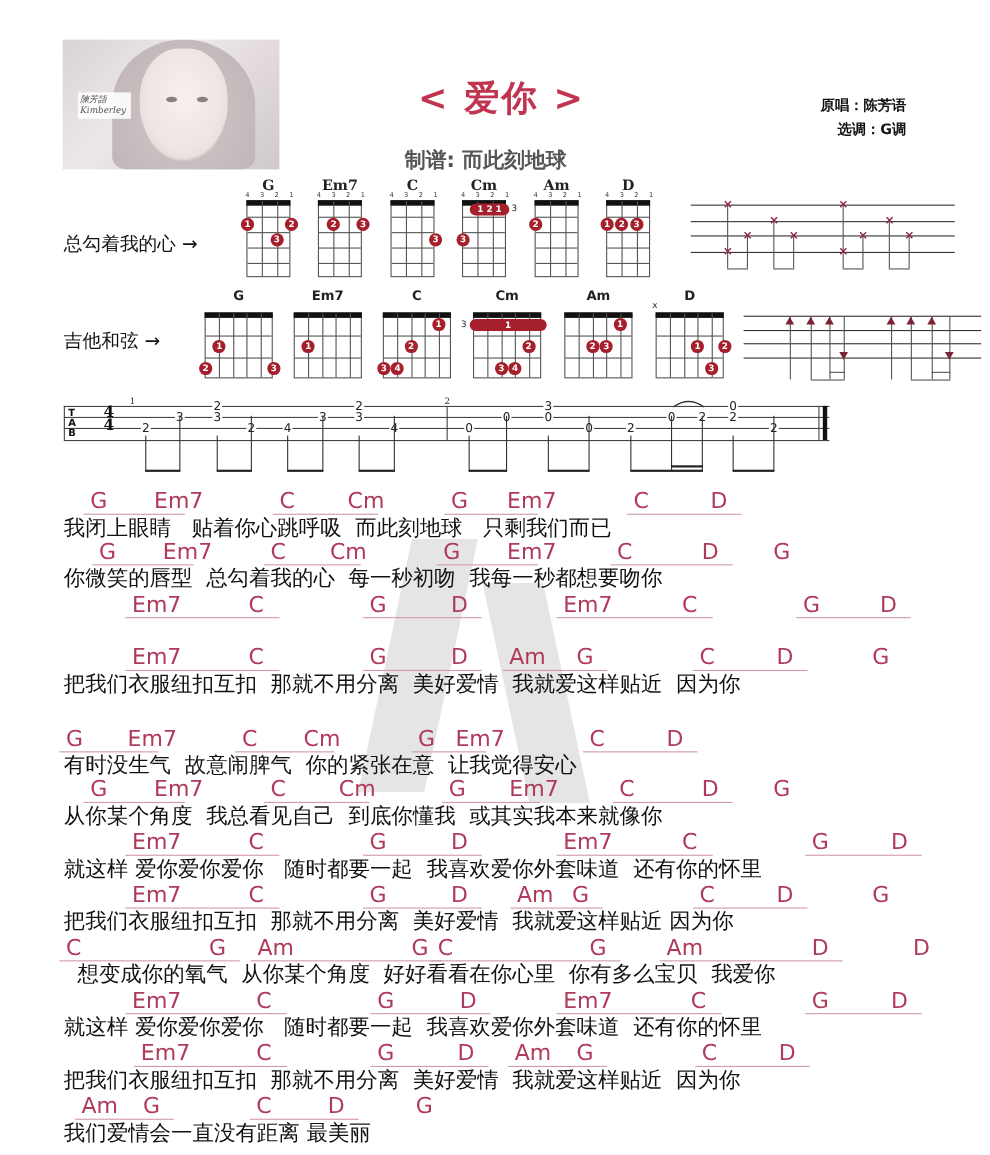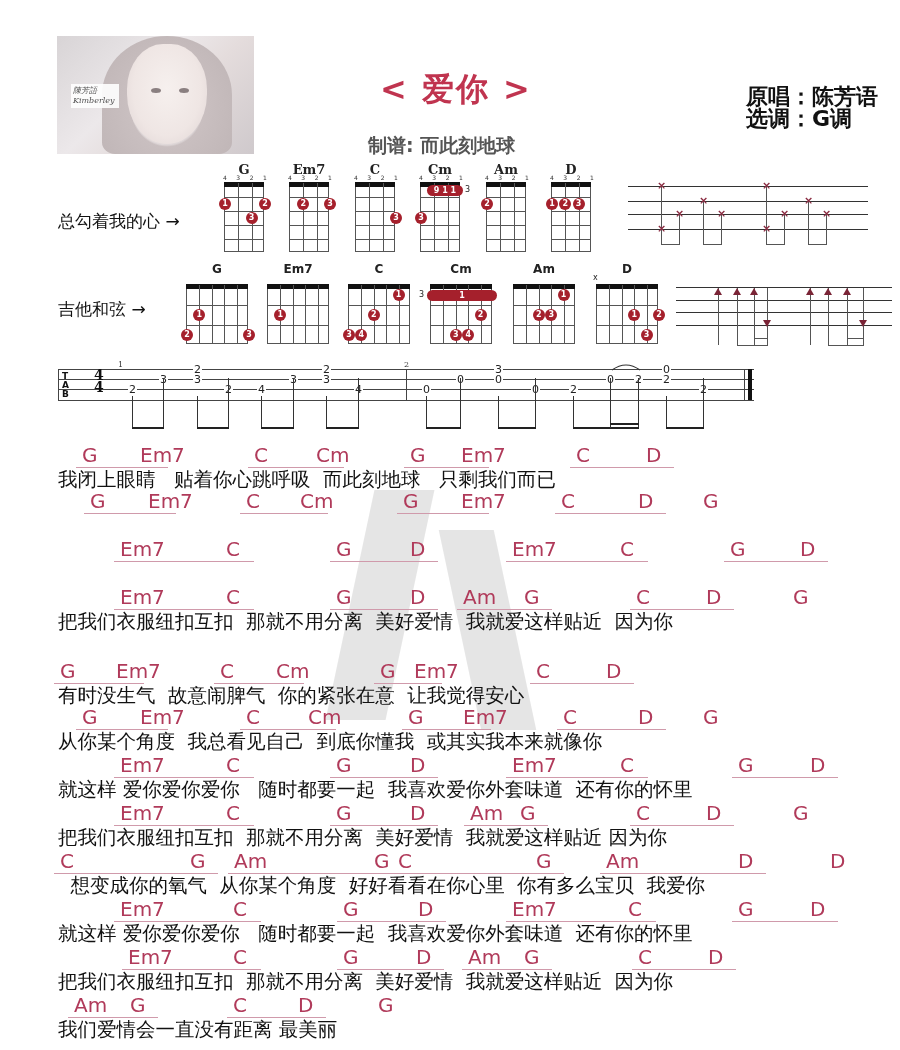--- a/index.html
+++ b/index.html
@@ -11,21 +11,21 @@
   .photo .face { position: absolute; left: 70px; top: 8px; width: 80px; height: 100px; border-radius: 45% 45% 50% 50%;
     background: radial-gradient(ellipse at 50% 45%, #f6f0ee 0%, #efe6e4 60%, #ddd2d2 100%); }
   .photo .hair { position: absolute; left: 45px; top: 0; width: 130px; height: 118px; border-radius: 50% 50% 10% 10%;
     background: radial-gradient(ellipse at 50% 60%, transparent 38%, #c9bfc0 40%, #bdb3b4 100%); }
   .photo .eye { position: absolute; width: 10px; height: 5px; border-radius: 50%; background: #8a7f80; top: 52px; }
   .photo .caption { position: absolute; left: 14px; top: 48px; width: 48px; height: 24px; background: #fff; opacity: .9;
     font-family: "DejaVu Serif", serif; font-size: 8px; color: #444; padding: 2px; line-height: 10px; font-style: italic; }
 
   .title { position: absolute; left: 380px; top: 68px; font-size: 32px; font-weight: bold; color: #c0344f; letter-spacing: 2px; }
   .maker { position: absolute; left: 368px; top: 133px; font-size: 19px; font-weight: bold; color: #555; }
-  .meta { position: absolute; left: 746px; top: 86px; font-size: 22px; font-weight: bold; color: #111; line-height: 22px; }
+  .meta { position: absolute; left: 746px; top: 86px; font-size: 13px; font-weight: bold; color: #111; line-height: 22px; text-align: right; }
 
   .row-label { position: absolute; font-size: 17px; color: #111; }
 
   .ukechord, .gtchord { position: absolute; }
   .chord-name { position: absolute; width: 100%; text-align: center; font-family: "DejaVu Serif", serif; font-weight: bold; font-size: 13px; color: #222; }
   .gtchord .chord-name { font-family: "DejaVu Sans", sans-serif; font-size: 12px; }
   .grid { position: absolute; border: 1px solid #555; }
   .nut { position: absolute; left: -1px; right: -1px; top: -1px; height: 5px; background: #111; }
   .vline { position: absolute; top: 0; bottom: 0; width: 1px; background: #555; }
   .hline { position: absolute; left: 0; right: 0; height: 1px; background: #555; }
@@ -147,21 +147,21 @@
         <div class="vline" style="left: 13.3333px;"></div>
         <div class="vline" style="left: 26.6667px;"></div>
         <div class="hline" style="top: 14px;"></div>
         <div class="hline" style="top: 28px;"></div>
         <div class="hline" style="top: 42px;"></div>
         <div class="hline" style="top: 56px;"></div>
         <span class="strnum" style="left: -2px;">4</span>
         <span class="strnum" style="left: 11.3333px;">3</span>
         <span class="strnum" style="left: 24.6667px;">2</span>
         <span class="strnum" style="left: 38px;">1</span>
-        <div class="barre" style="left: 6px; top: 2px; width: 36px;">9  1  1</div>
+        <div class="barre" style="left: 6px; top: 2px; width: 36px;">1  2  1</div>
         <span class="small-label" style="left: 44px; top: 2px;">3</span>
         <div class="dot" style="left: -6px; top: 29px;">3</div>
       </div>
     </div>
     <div class="ukechord" style="left: 483px; top: 162px; width: 46px; height: 92px;">
       <div class="chord-name" style="top: 0px;">Am</div>
       <div class="grid" style="left: 3px; top: 20px; width: 40px; height: 70px;">
         <div class="nut"></div>
         <div class="vline" style="left: 13.3333px;"></div>
         <div class="vline" style="left: 26.6667px;"></div>
@@ -447,20 +447,21 @@
       <span class="chord" style="left: 242px;">Cm</span>
       <span class="chord" style="left: 345px;">G</span>
       <span class="chord" style="left: 403px;">Em7</span>
       <span class="chord" style="left: 503px;">C</span>
       <span class="chord" style="left: 580px;">D</span>
       <span class="chord" style="left: 645px;">G</span>
       <div class="uline" style="left: 26px; width: 92px;"></div>
       <div class="uline" style="left: 182px; width: 88px;"></div>
       <div class="uline" style="left: 339px; width: 92px;"></div>
       <div class="uline" style="left: 497px; width: 111px;"></div>
+      <div class="text">你微笑的唇型  总勾着我的心  每一秒初吻  我每一秒都想要吻你</div>
     </div>
     <div class="line" style="top: 94px;">
       <span class="chord" style="left: 62px;">Em7</span>
       <span class="chord" style="left: 168px;">C</span>
       <span class="chord" style="left: 278px;">G</span>
       <span class="chord" style="left: 352px;">D</span>
       <span class="chord" style="left: 454px;">Em7</span>
       <span class="chord" style="left: 562px;">C</span>
       <span class="chord" style="left: 672px;">G</span>
       <span class="chord" style="left: 742px;">D</span>

